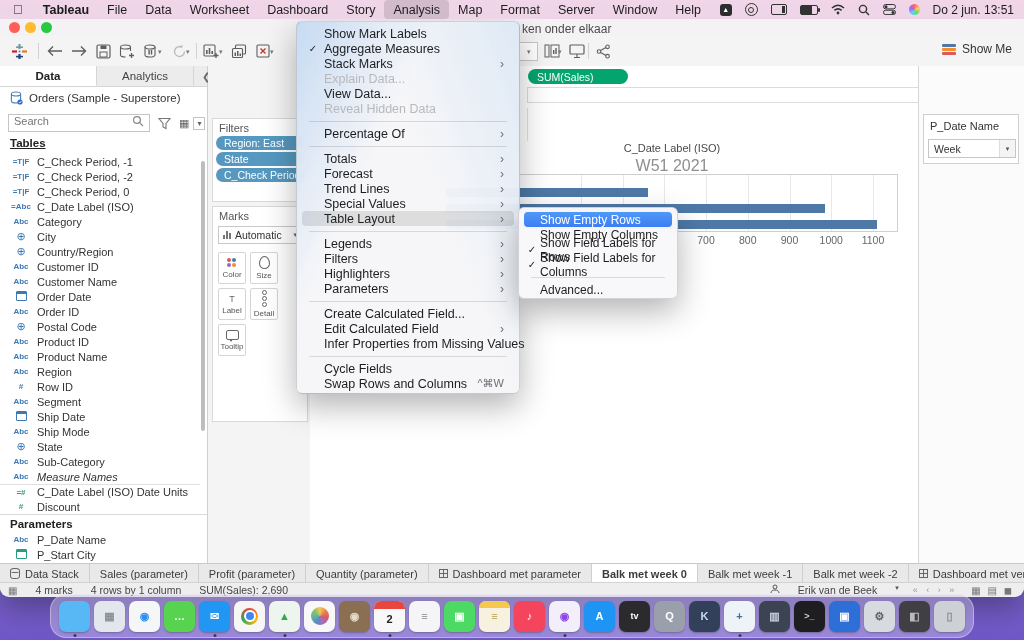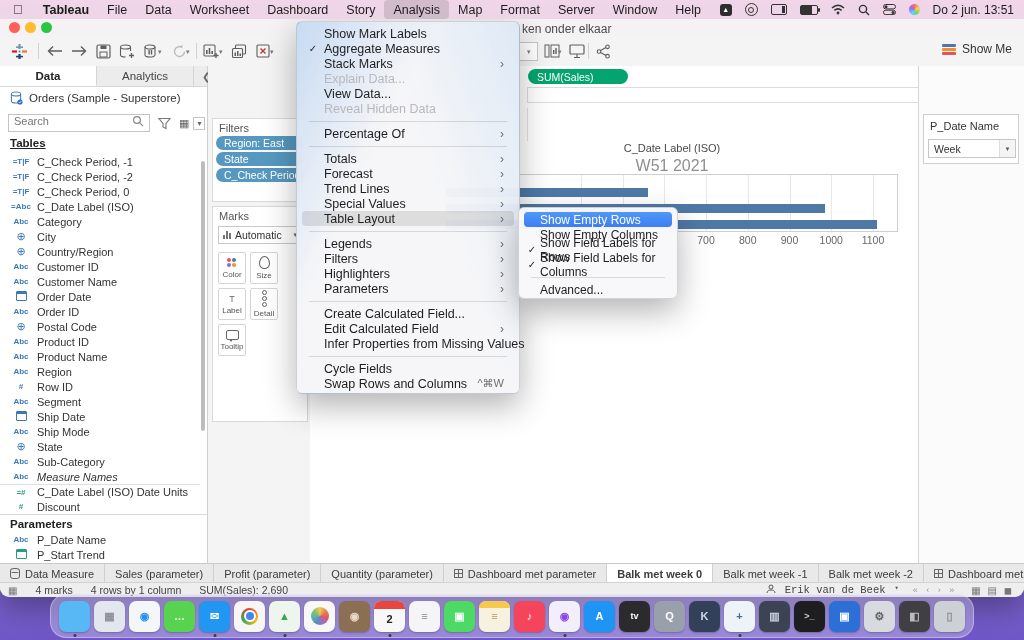--- a/index.html
+++ b/index.html
@@ -123,21 +123,21 @@
   .sheet-tab{display:flex;align-items:center;gap:5px;padding:0 10px;border-right:1px solid #cfcfcf;white-space:nowrap;}
   .sheet-tab.active{background:#fff;font-weight:bold;}
   .ic-db{position:relative;width:8px;height:9px;border:1px solid #666;border-radius:4px/3px;}
   .ic-db::before{content:'';position:absolute;left:0;right:0;top:1px;height:2px;border-bottom:1px solid #666;border-radius:50%;}
   .ic-dash{width:9px;height:9px;border:1px solid #666;box-sizing:border-box;
     background:linear-gradient(#666,#666) 3px 0/1px 100% no-repeat,linear-gradient(#666,#666) 0 3px/100% 1px no-repeat;}
   
   .statusbar{left:0;top:582px;width:1024px;height:14px;background:#eeeeee;border-top:1px solid #d2d2d2;display:flex;align-items:center;font-size:10.5px;color:#444;z-index:5;border-radius:0 0 9px 9px;}
   .st-left{display:flex;gap:18px;padding-left:8px;align-items:center;}
   .st-right{margin-left:auto;display:flex;align-items:center;gap:14px;padding-right:10px;}
-  .st-user{display:flex;align-items:flex-start;gap:9px;font-family:Liberation Mono, monospace;}
+  .st-user{display:flex;align-items:flex-start;gap:18px;}
   .st-nav{color:#999;font-size:9px;letter-spacing:3px;}
   .st-grids{color:#777;font-size:10px;letter-spacing:2px;}
   
   .dock{left:50%;transform:translateX(-50%);bottom:2px;height:42px;z-index:60;
     background:rgba(205,195,235,.45);border:1px solid rgba(255,255,255,.35);border-radius:16px;
     display:flex;align-items:center;gap:4px;padding:0 8px;}
   .dock-app{width:31px;height:31px;border-radius:7px;display:flex;align-items:center;justify-content:center;
     font-size:11px;font-weight:bold;position:relative;box-shadow:0 1px 2px rgba(0,0,0,.25);}
   .dock-app .dot{position:absolute;bottom:-5px;left:50%;transform:translateX(-50%);width:3px;height:3px;border-radius:50%;background:#3c3650;}
   .dock-app.finder{background:linear-gradient(90deg,#fff 48%,#2ea8f0 52%);}
@@ -459,21 +459,21 @@
   <div class="sb-scroll"></div>
   <div class="params-div" style="top:448px;"></div>
   <div class="params-hdr" style="top:452px;">Parameters</div>
   <div id="param-list">
         <div class="field-row" style="top: 466px;">
           <span class="fic f-blue">Abc</span>
           <span class="f-label">P_Date Name</span>
         </div>
         <div class="field-row" style="top: 481px;">
           <span class="fic f-green"><span class="cal-ic"></span></span>
-          <span class="f-label">P_Start Trend</span>
+          <span class="f-label">P_Start City</span>
         </div>
       </div>
 </div>
 
 <div class="abs cardscol">
   <div class="card" style="top:52px;height:84px;">
     <div class="card-label">Filters</div>
     <div id="filter-pills">
           <div class="pill" style="background: rgb(86, 152, 191);">Region: East</div>
           <div class="pill" style="background: rgb(86, 152, 191);">State</div>
@@ -690,21 +690,21 @@
       <div class="menu-sep"></div>
       <div class="sm-item">
         <span class="chk"></span>
         <span class="lbl">Advanced...</span>
       </div>
     </div>
 
 <div class="abs tabsbar" id="sheet-tabs">
       <div class="sheet-tab">
         <span class="ic-db"></span>
-        <span>Data Measure</span>
+        <span>Data Stack</span>
       </div>
       <div class="sheet-tab">
         <span>Sales (parameter)</span>
       </div>
       <div class="sheet-tab">
         <span>Profit (parameter)</span>
       </div>
       <div class="sheet-tab">
         <span>Quantity (parameter)</span>
       </div>

